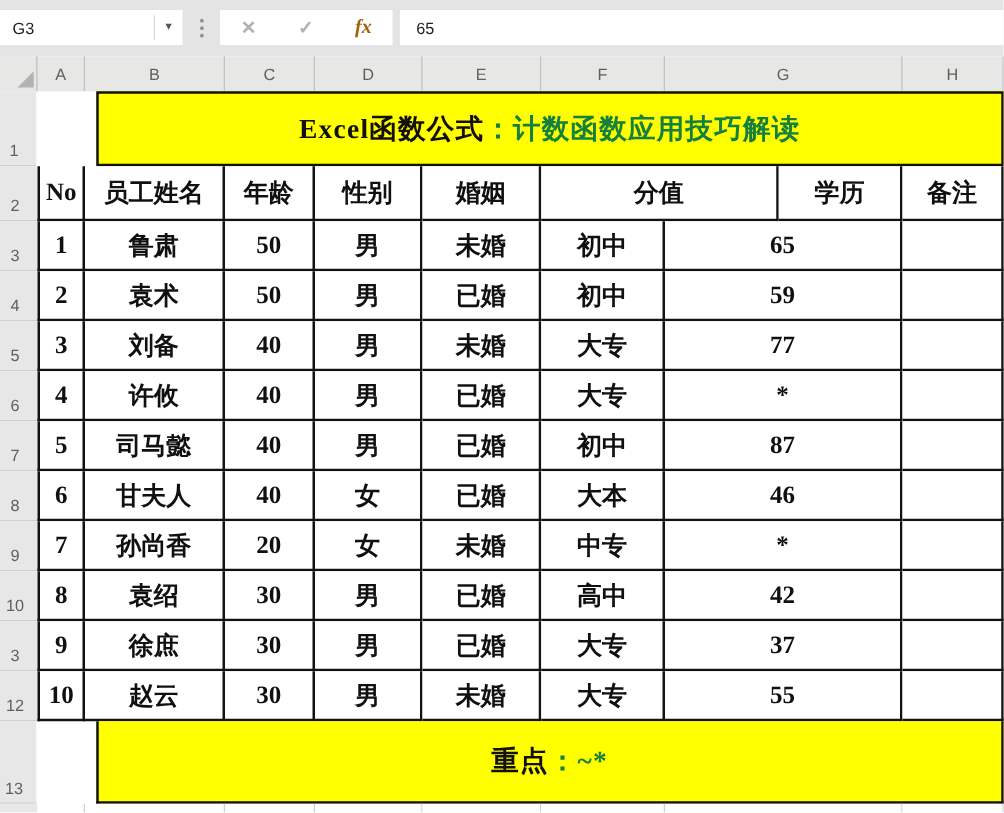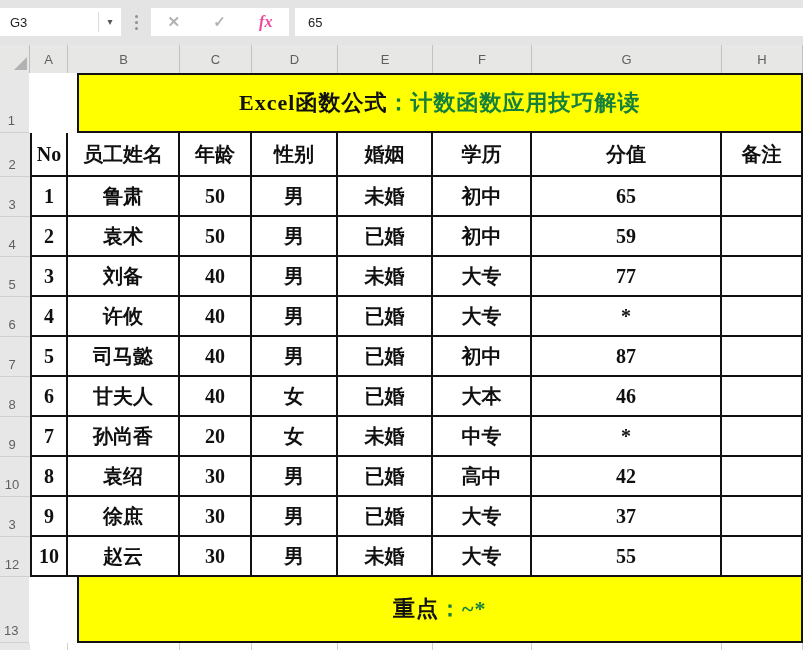--- a/index.html
+++ b/index.html
@@ -7,41 +7,41 @@
     width:803px;height:650px;overflow:hidden;background:#ffffff;
     font-family:"Liberation Sans", sans-serif;
     -webkit-font-smoothing:antialiased;
   }
   
   .chrome{
     width:803px;height:45px;background:#e4e4e4;box-sizing:border-box;
     display:flex;align-items:flex-start;padding-top:8px;
   }
   .namebox{
-    width:121px;height:28px;background:#ffffff;box-sizing:border-box;
+    width:146px;height:28px;background:#ffffff;box-sizing:border-box;
     display:flex;align-items:center;font-size:13px;color:#222;
   }
   .namebox .nb-text{padding-left:10px;flex:1;}
   .nb-sep{width:1px;height:20px;background:#dcdcdc;}
   .nb-arrow{
     width:22px;text-align:center;color:#555;font-size:10px;line-height:28px;
   }
   .splitter{
     width:30px;height:28px;display:flex;flex-direction:column;
     align-items:center;justify-content:center;gap:3px;
   }
   .splitter i{width:3px;height:3px;border-radius:50%;background:#8f8f8f;display:block;}
   .fb-buttons{
     width:138px;height:28px;background:#ffffff;display:flex;
     align-items:center;justify-content:space-around;box-sizing:border-box;
   }
   .fbtn{cursor:default;}
   .fbtn.gray{color:#b2b2b2;font-size:15px;font-weight:bold;}
   .fbtn.fx{
-    color:#ec4899;font-family:"Liberation Serif", serif;font-style:italic;
+    color:#a16207;font-family:"Liberation Serif", serif;font-style:italic;
     font-size:16px;font-weight:bold;
   }
   .formula-input{
     flex:1;height:28px;background:#ffffff;margin-left:6px;
     display:flex;align-items:center;font-size:13px;color:#222;
   }
   .formula-input span{padding-left:13px;}
   
   .colheads{width:803px;height:28px;display:flex;background:#e7e7e6;}
   .corner{
@@ -131,22 +131,22 @@
   </div>
 </div>
 
 <div class="srow h44">
   <div class="rh">2</div>
   <div class="cell w-a first">No</div>
   <div class="cell w-b">员工姓名</div>
   <div class="cell w-c">年龄</div>
   <div class="cell w-d">性别</div>
   <div class="cell w-e">婚姻</div>
+  <div class="cell w-g">分值</div>
   <div class="cell w-f">学历</div>
-  <div class="cell w-g">分值</div>
   <div class="cell w-h">备注</div>
 </div>
 
 <div class="srow h40">
   <div class="rh">3</div>
   <div class="cell w-a first">1</div>
   <div class="cell w-b">鲁肃</div>
   <div class="cell w-c">50</div>
   <div class="cell w-d">男</div>
   <div class="cell w-e">未婚</div>

